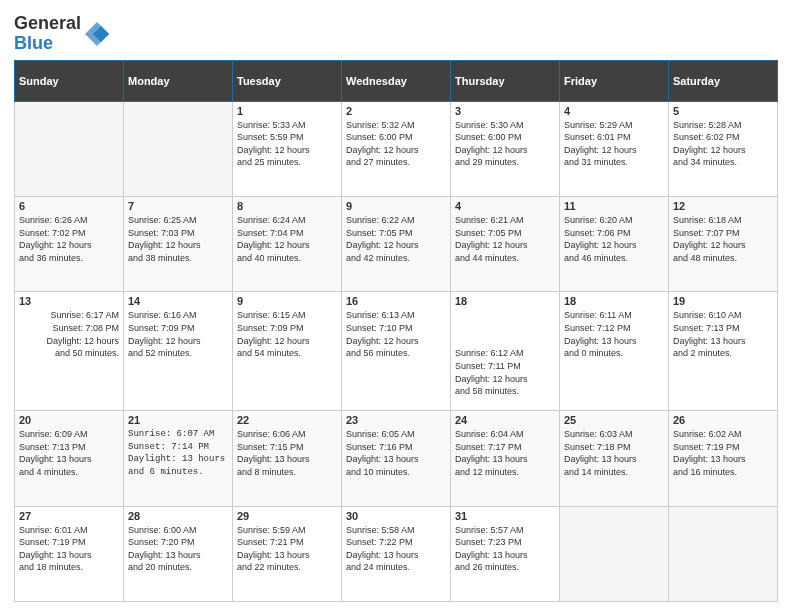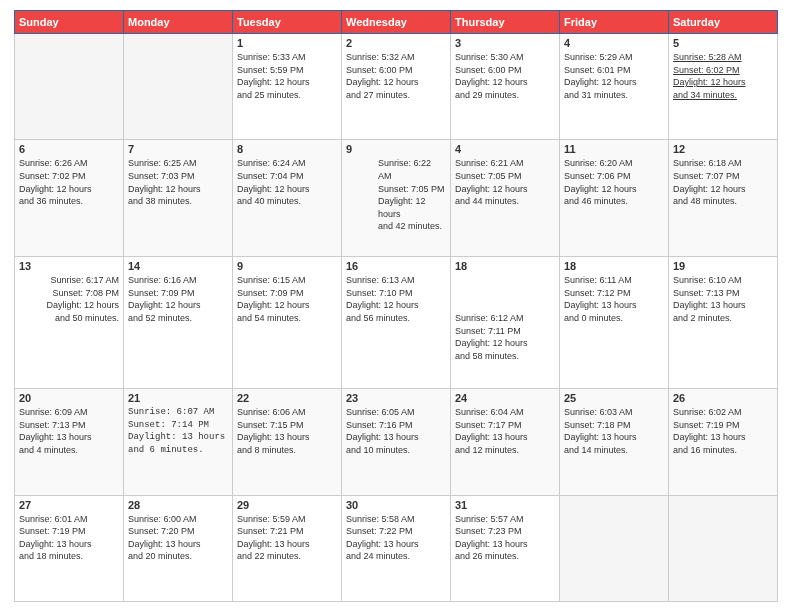--- a/index.html
+++ b/index.html
@@ -55,25 +55,25 @@
       margin-top: 2px;
     }
     .calendar {
       flex: 1;
       border: 1px solid #ccc;
       border-collapse: collapse;
       width: 100%;
       table-layout: fixed;
     }
     .calendar th {
-      background-color: #ef4444;
+      background-color: #404040;
       color: white;
       font-size: 11px;
       font-weight: bold;
-      padding: 5px 4px;
+      padding: 14px 4px;
       text-align: left;
       border: 1px solid #1e6ca8;
     }
     .calendar td {
       border: 1px solid #ccc;
       vertical-align: top;
       padding: 3px 4px;
       font-size: 9.5px;
       color: #333;
       background: #fff;
@@ -94,20 +94,37 @@
     .day-info {
       font-size: 9px;
       color: #333;
       line-height: 1.4;
     }
   </style>
 </head>
 <body>
 
 <div class="page">
+  <div class="header">
+    <div class="logo">
+      <div>
+        <div style="display:flex; align-items:center;">
+          <span class="logo-text"><span>General</span><br><span class="blue">Blue</span></span>
+          <svg class="logo-icon" viewBox="0 0 28 28">
+            <polygon points="14,2 26,14 14,26 2,14" fill="#2a7fc1" opacity="0.7"></polygon>
+            <polygon points="18,6 26,14 18,22 10,14" fill="#2a7fc1"></polygon>
+          </svg>
+        </div>
+      </div>
+    </div>
+    <div class="title-block">
+      <div class="month-title"></div>
+      <div class="location"></div>
+    </div>
+  </div>
 
   <table class="calendar">
     <thead>
       <tr>
       <th>Sunday</th>
           <th>Monday</th>
           <th>Tuesday</th>
           <th>Wednesday</th>
           <th>Thursday</th>
           <th>Friday</th>
@@ -141,21 +158,21 @@
           </td>
           <td>
             <span class="day-num">4</span>
             <div class="day-info" style="white-space: pre-line;">Sunrise: 5:29 AM
 Sunset: 6:01 PM
 Daylight: 12 hours
 and 31 minutes.</div>
           </td>
           <td>
             <span class="day-num">5</span>
-            <div class="day-info" style="white-space: pre-line; text-decoration: underline;">Sunrise: 5:28 AM
+            <div class="day-info" style="white-space: pre-line;">Sunrise: 5:28 AM
 Sunset: 6:02 PM
 Daylight: 12 hours
 and 34 minutes.</div>
           </td>
         </tr>
         <tr>
           <td>
             <span class="day-num">6</span>
             <div class="day-info" style="white-space: pre-line;">Sunrise: 6:26 AM
 Sunset: 7:02 PM
@@ -171,21 +188,21 @@
           </td>
           <td>
             <span class="day-num">8</span>
             <div class="day-info" style="white-space: pre-line;">Sunrise: 6:24 AM
 Sunset: 7:04 PM
 Daylight: 12 hours
 and 40 minutes.</div>
           </td>
           <td>
             <span class="day-num">9</span>
-            <div class="day-info" style="white-space: pre-line; margin-left: 32px;">Sunrise: 6:22 AM
+            <div class="day-info" style="white-space: pre-line;">Sunrise: 6:22 AM
 Sunset: 7:05 PM
 Daylight: 12 hours
 and 42 minutes.</div>
           </td>
           <td>
             <span class="day-num">4</span>
             <div class="day-info" style="white-space: pre-line;">Sunrise: 6:21 AM
 Sunset: 7:05 PM
 Daylight: 12 hours
 and 44 minutes.</div>

